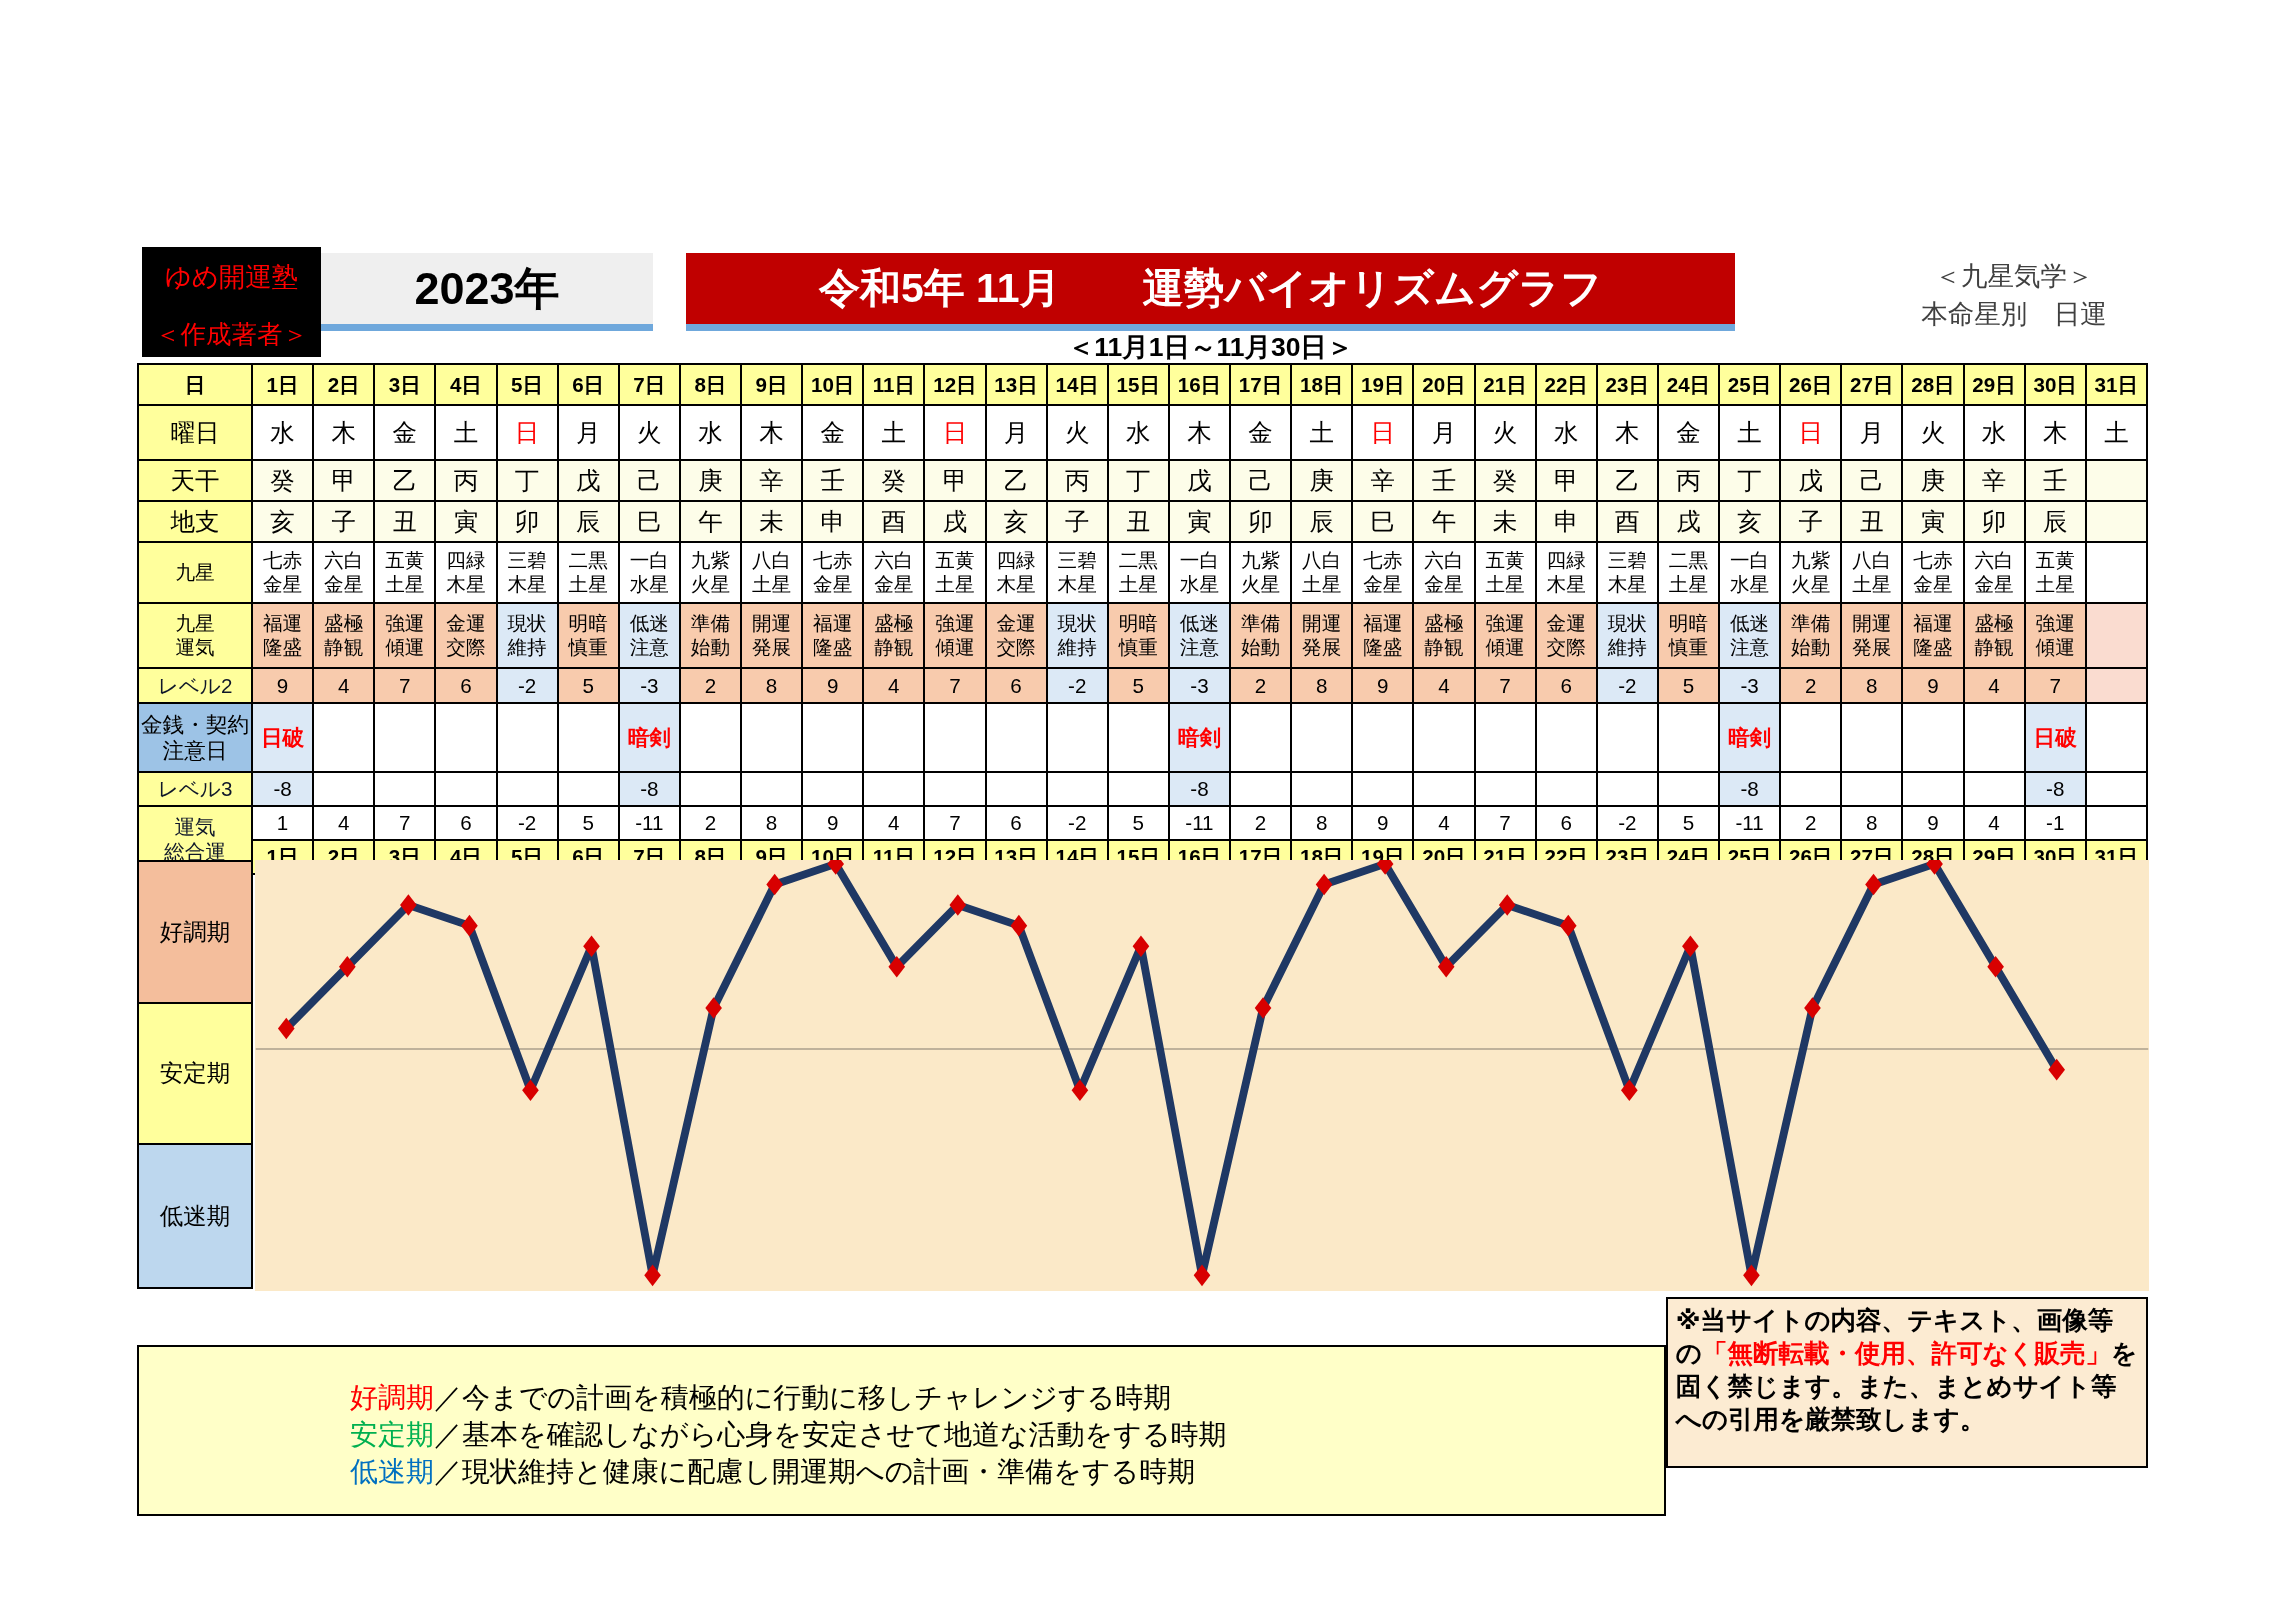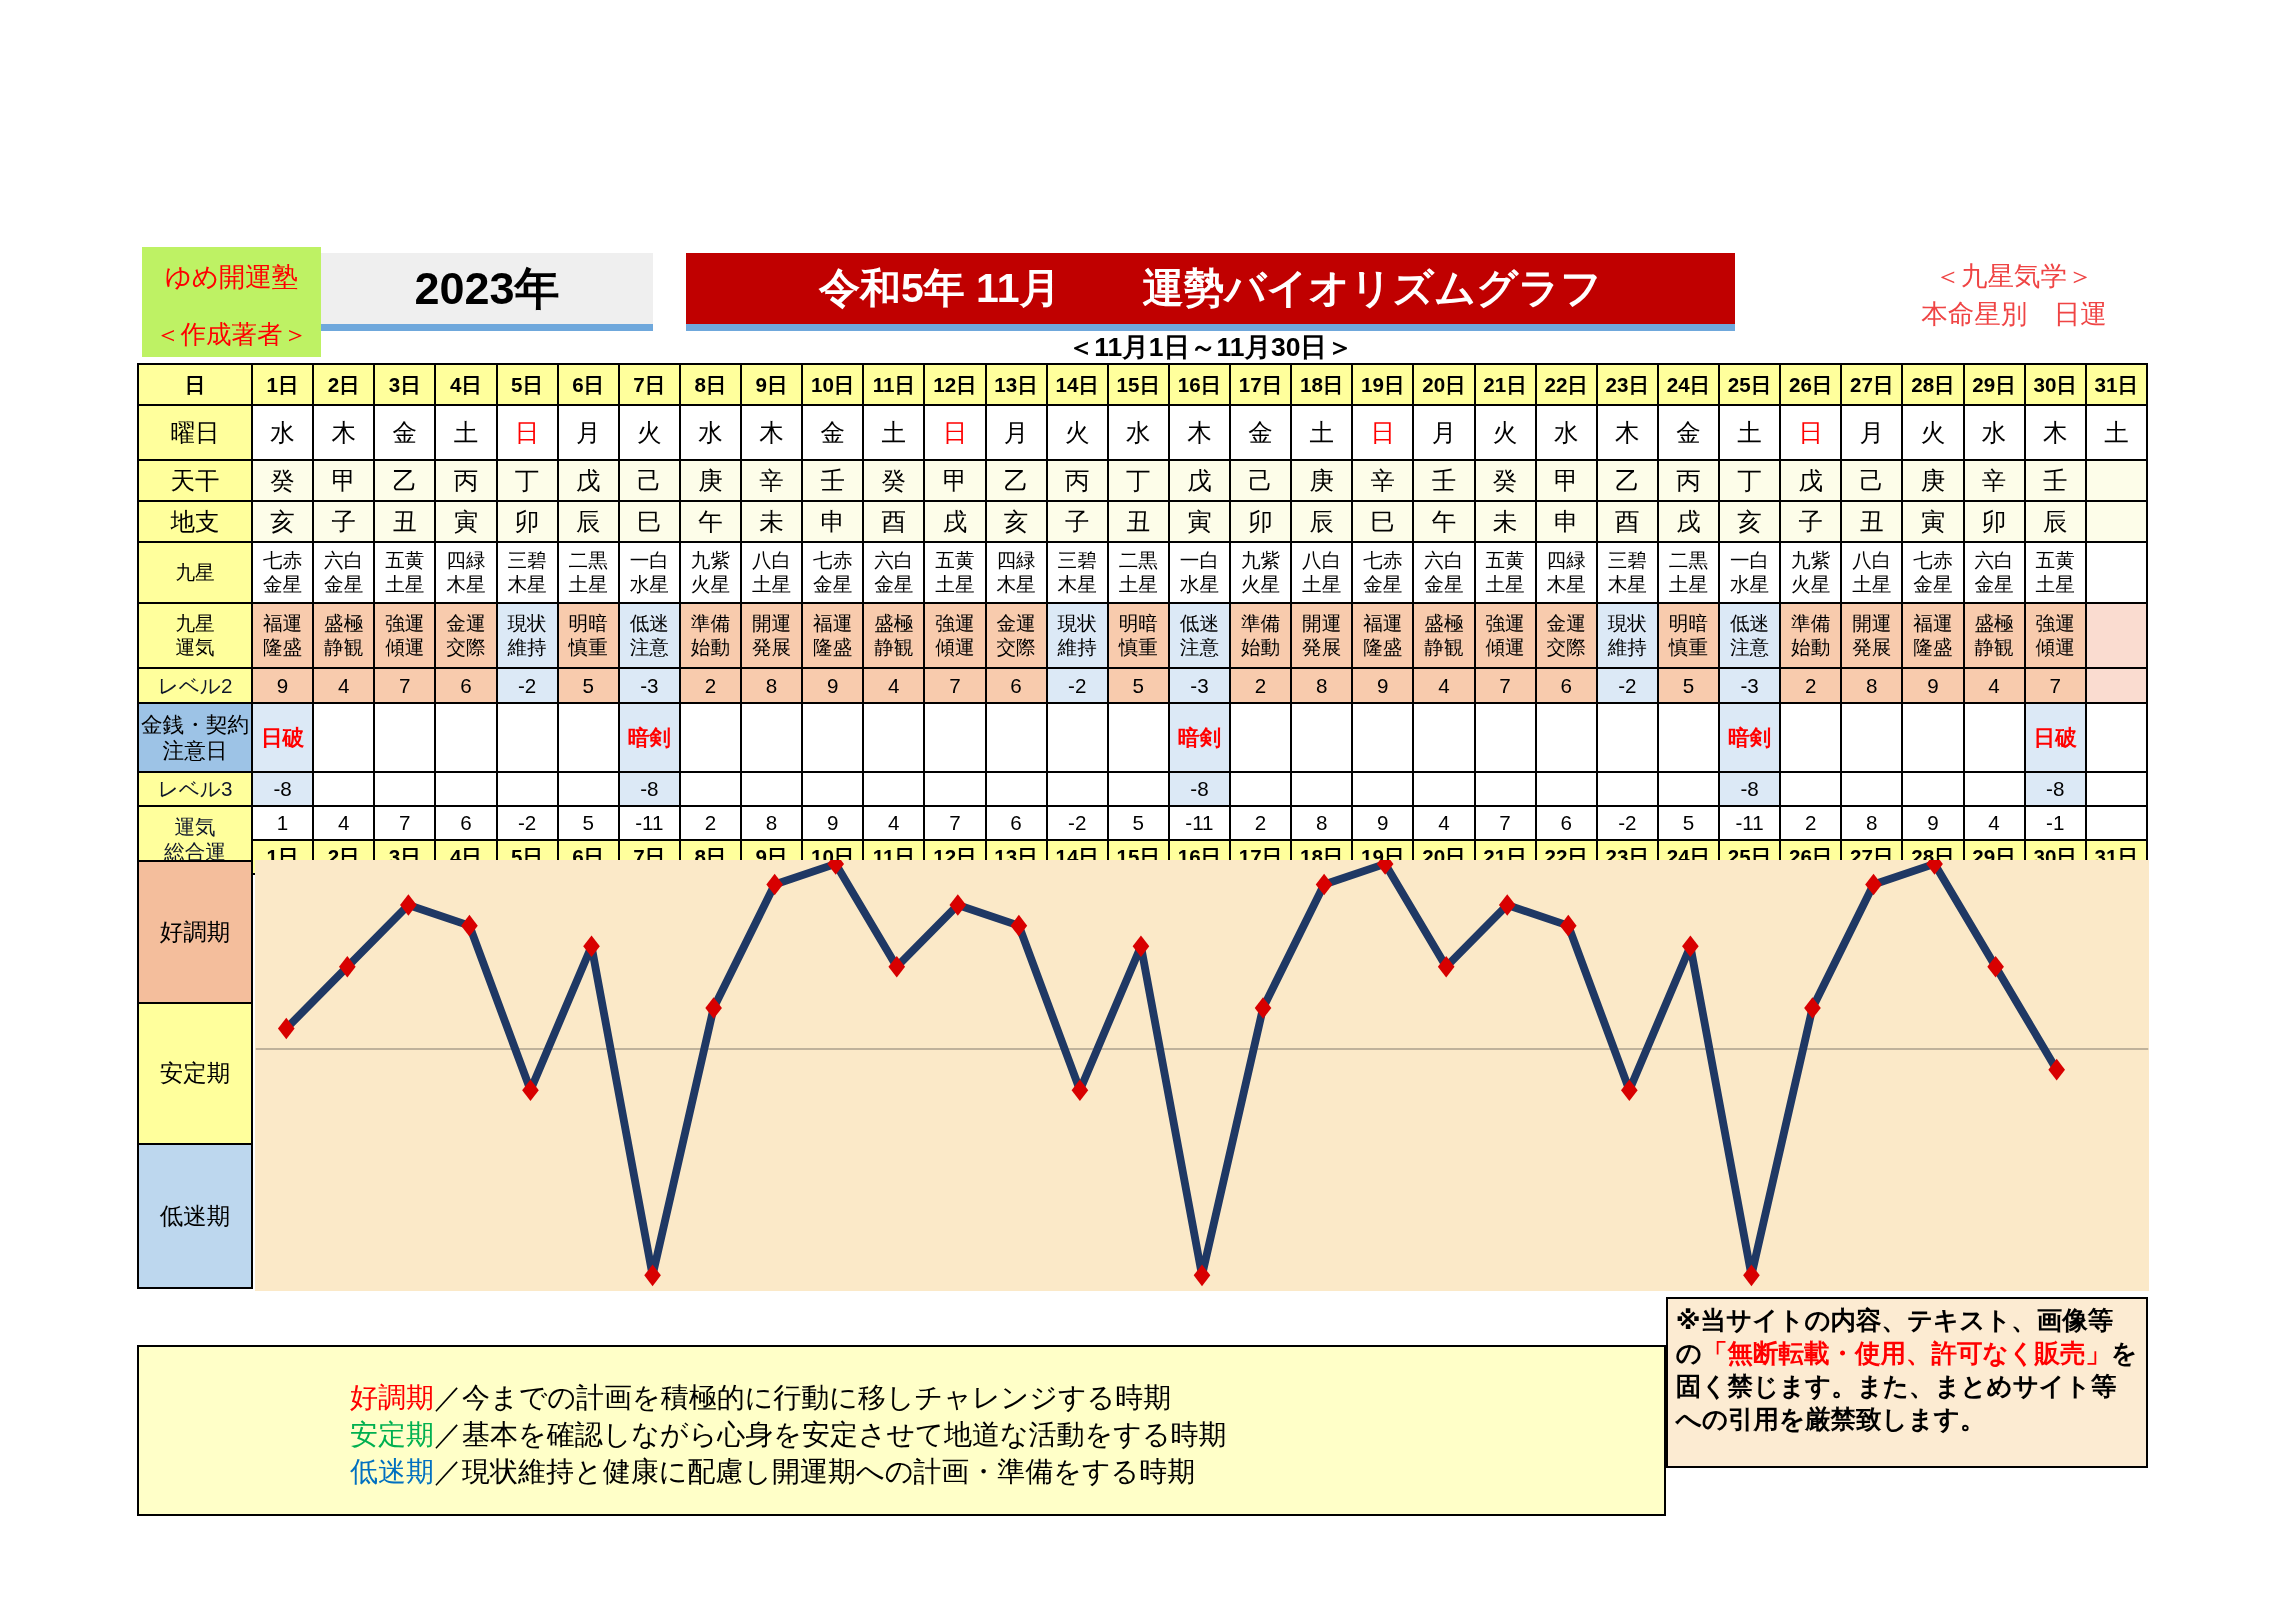--- a/index.html
+++ b/index.html
@@ -1,33 +1,33 @@
 <!DOCTYPE html>
 <html><head>
 <meta charset="utf-8">
 <style>
   html,body{margin:0;padding:0;background:#fff;}
   body{font-family:"Liberation Sans","DejaVu Sans",sans-serif;}
   #page{position:relative;width:2293px;height:1621px;background:#fff;overflow:hidden;}
 
   
-  #yume-box{position:absolute;left:142px;top:247px;width:179px;height:110px;background:#bef264;
+  #yume-box{position:absolute;left:142px;top:247px;width:179px;height:110px;background:#000000;
             color:#FF0000;text-align:center;}
   #yume-site{font-size:26.5px;margin-top:11.8px;}
   #yume-author{font-size:25.5px;margin-top:22px;}
   #year-box{position:absolute;left:321px;top:253px;width:332px;height:71px;background:#EFEFEF;
             border-bottom:7.8px solid #6FA8DC;text-align:center;}
   #year-box div{font-size:45px;font-weight:bold;line-height:71px;color:#000;}
   #title-banner{position:absolute;left:686px;top:253px;width:1049px;height:71px;background:#C00000;
             border-bottom:7.8px solid #6FA8DC;text-align:center;}
   #title-banner div{color:#fff;font-size:41px;font-weight:bold;line-height:71px;white-space:pre;}
   #subtitle{position:absolute;left:686px;top:329px;width:1049px;text-align:center;
             font-size:26.5px;font-weight:bold;color:#000;}
   #school-box{position:absolute;left:1862px;top:257px;width:304px;text-align:center;
-            font-size:26.5px;color:#ef4444;line-height:1.45;}
+            font-size:26.5px;color:#404040;line-height:1.45;}
 
   
   #cal-wrap{position:absolute;left:137px;top:363px;}
   table.cal{border-collapse:collapse;table-layout:fixed;width:2011px;}
   table.cal td{border:2px solid #000;text-align:center;vertical-align:middle;padding:0;
                overflow:hidden;color:#000;}
   table.cal{border:2.9px solid #000;}
   td.lbl{width:112px;background:#FFFF9C;font-size:20.6px;}
   td.lbl.redlbl{color:#0f172a;}
   td.lbl.cautionlbl{background:#9DC3E6;}

